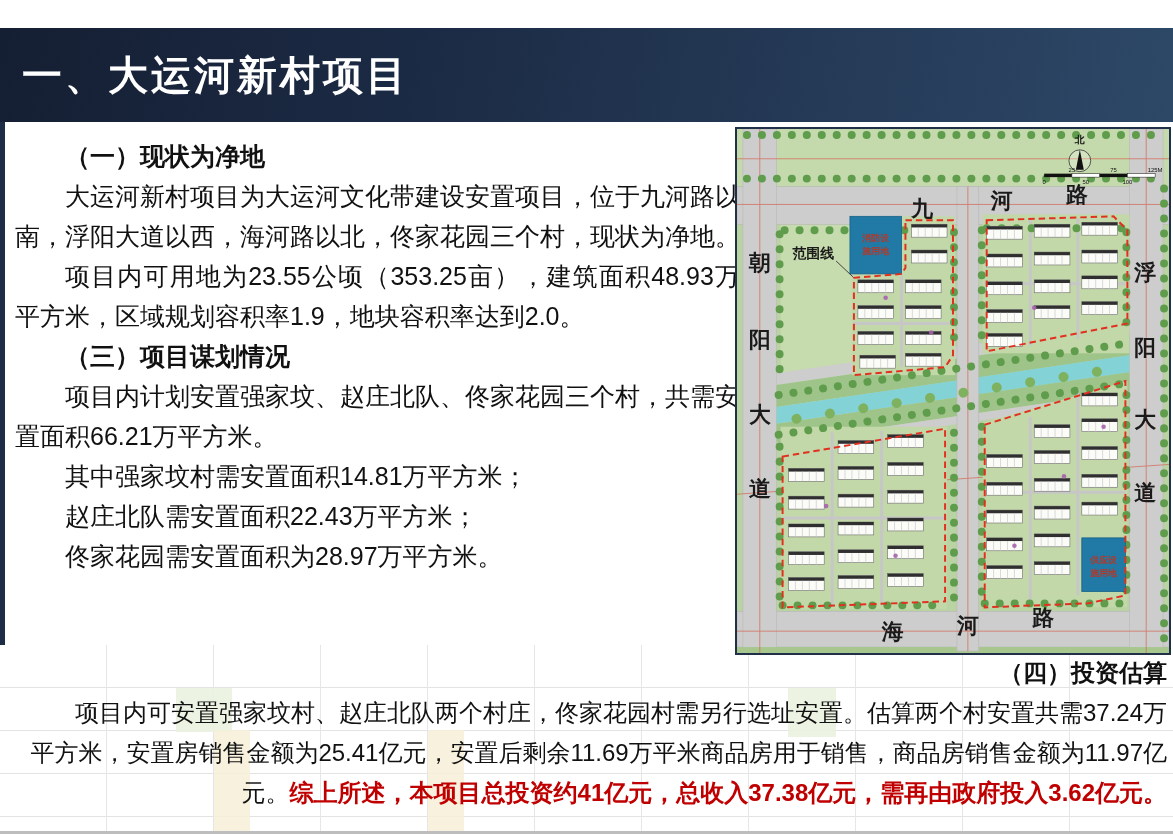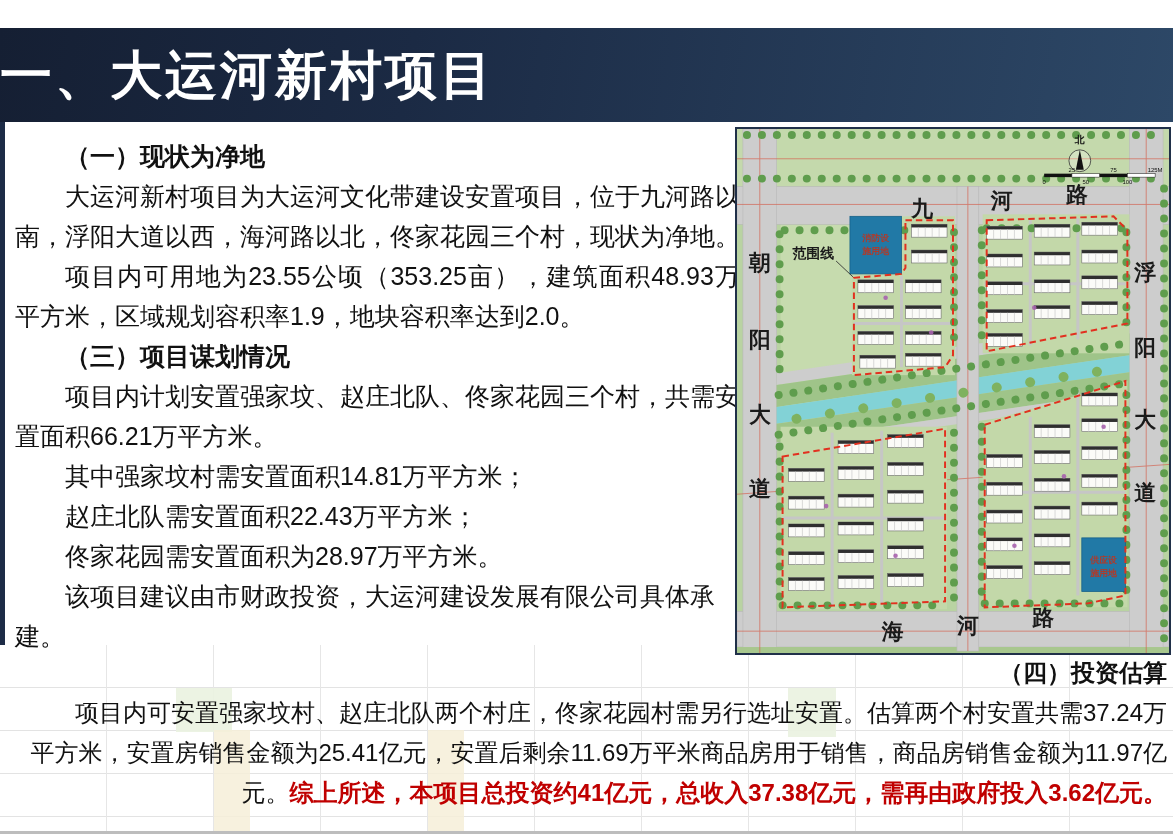--- a/index.html
+++ b/index.html
@@ -12,21 +12,21 @@
       repeating-linear-gradient(to right,transparent 0 106px,#e6e6e6 106px 107px),
       repeating-linear-gradient(to bottom,transparent 0 42px,#e3e3e3 42px 43px);}
   .cell{position:absolute;}
   .cell.cream{background:#f6eed8;opacity:.85;}
   .cell.green{background:#eaf2e0;opacity:.9;}
   .bottom-edge{position:absolute;left:0;top:831px;width:1173px;height:3px;background:#bdbdbd;z-index:3;}
 
   
   .topbar{position:absolute;left:0;top:28px;width:1173px;height:94px;z-index:3;
     background:linear-gradient(100deg,#151f33 0%,#1b2a44 35%,#2d4867 100%);}
-  .topbar h1{margin:0;line-height:94px;font-size:52px;font-weight:700;
+  .topbar h1{margin:0;padding-left:22px;line-height:94px;font-size:40px;font-weight:700;
     color:#ffffff;letter-spacing:3px;}
   .left-strip{position:absolute;left:0;top:122px;width:5px;height:523px;background:#1d2c47;z-index:3;}
 
   
   .content{position:absolute;left:15px;top:136px;width:725px;z-index:2;
     font-size:25px;line-height:40px;color:#111;}
   .content p{margin:0;}
   .h{font-weight:700;text-indent:2em;}
   .bodytx{font-weight:500;text-indent:2em;text-align:justify;}
   .ind{font-weight:400;text-indent:2em;}
@@ -70,21 +70,20 @@
 
   <div class="content">
     <p class="h">（一）现状为净地</p>
     <p class="bodytx">大运河新村项目为大运河文化带建设安置项目，位于九河路以南，浮阳大道以西，海河路以北，佟家花园三个村，现状为净地。</p>
     <p class="bodytx">项目内可用地为23.55公顷（353.25亩），建筑面积48.93万平方米，区域规划容积率1.9，地块容积率达到2.0。</p>
     <p class="h">（三）项目谋划情况</p>
     <p class="bodytx">项目内计划安置强家坟、赵庄北队、佟家花园三个村，共需安置面积66.21万平方米。</p>
     <p class="ind">其中强家坟村需安置面积14.81万平方米；</p>
     <p class="ind">赵庄北队需安置面积22.43万平方米；</p>
     <p class="ind">佟家花园需安置面积为28.97万平方米。</p>
-    <p class="ind">该项目建议由市财政投资，大运河建设发展有限公司具体承建。</p>
   </div>
 
   <div class="invest">
     <p class="h">（四）投资估算</p>
     <p class="bodytx"><span>项目内可安置强家坟村、赵庄北队两个村庄，佟家花园村需另行选址安置。估算两个村安置共需37.24万平方米，安置房销售金额为25.41亿元，安置后剩余11.69万平米商品房用于销售，商品房销售金额为11.97亿元。</span><span class="red">综上所述，本项目总投资约41亿元，总收入37.38亿元，需再由政府投入3.62亿元。</span></p>
   </div>
 
   <div class="map-frame">
     <svg viewBox="0 0 436 528" preserveAspectRatio="none">
       <defs>

